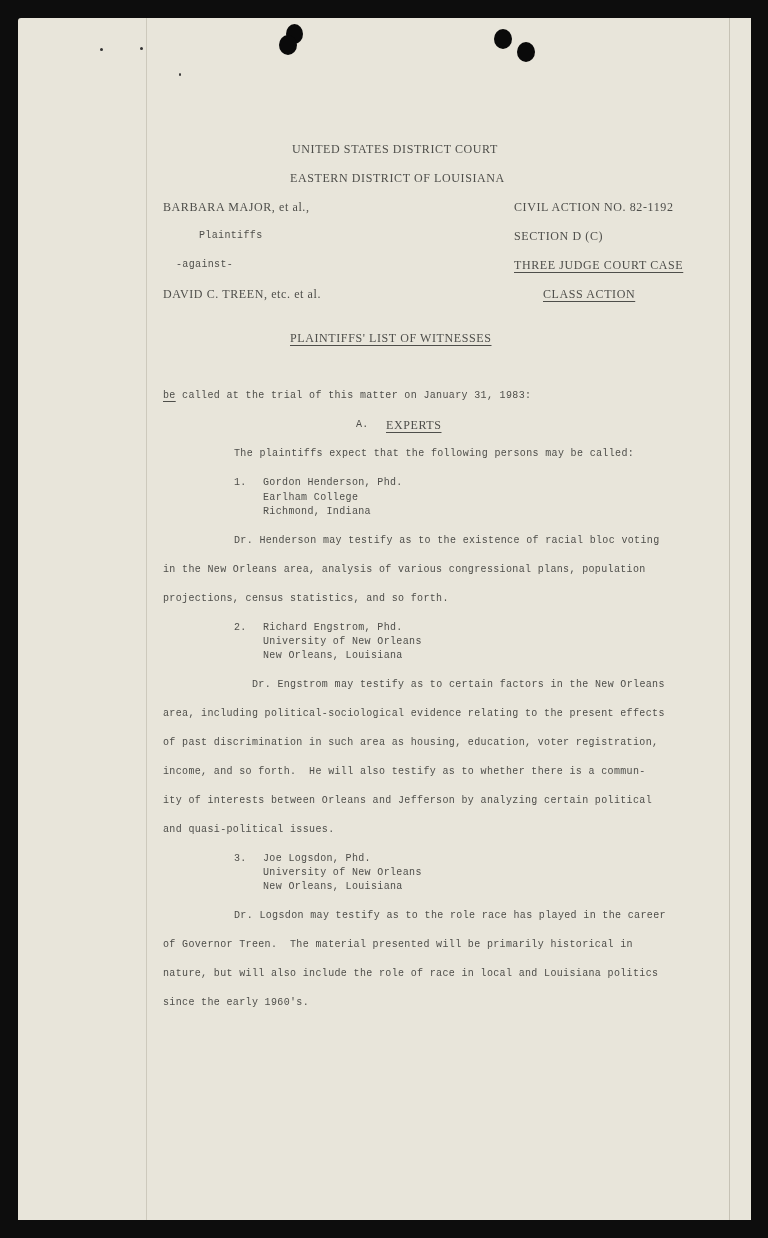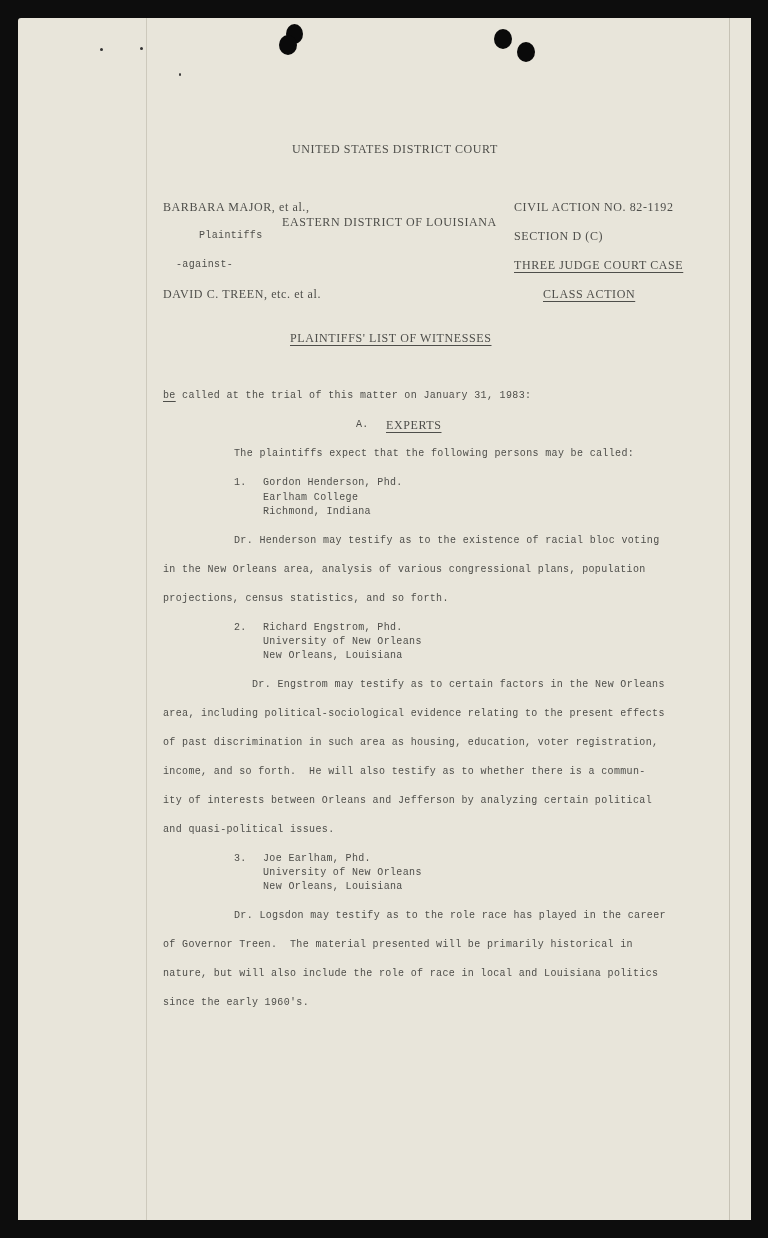--- a/index.html
+++ b/index.html
@@ -50,21 +50,21 @@
   <div class="hole" style="left:268px;top:6px;width:17px;height:20px;"></div>
   <div class="hole" style="left:261px;top:17px;width:18px;height:20px;"></div>
   <div class="hole" style="left:476px;top:11px;width:18px;height:20px;"></div>
   <div class="hole" style="left:499px;top:24px;width:18px;height:20px;"></div>
 
   <div class="speck" style="left:82px;top:30px;width:3px;height:3px;"></div>
   <div class="speck" style="left:122px;top:29px;width:3px;height:3px;"></div>
   <div class="speck" style="left:161px;top:55px;width:2px;height:3px;"></div>
 
   <div class="t serif" style="left:274px;top:124px;">UNITED STATES DISTRICT COURT</div>
-  <div class="t serif" style="left:264px;top:153px;margin-top:44px;">EASTERN DISTRICT OF LOUISIANA</div>
+  <div class="t serif" style="left:272px;top:153px;">EASTERN DISTRICT OF LOUISIANA</div>
 
   <div class="t serif" style="left:145px;top:182px;">BARBARA MAJOR, et al.,</div>
   <div class="t" style="left:181px;top:211px;">Plaintiffs</div>
   <div class="t" style="left:158px;top:240px;">-against-</div>
   <div class="t serif" style="left:145px;top:269px;">DAVID C. TREEN, etc. et al.</div>
 
   <div class="t serif" style="left:496px;top:182px;">CIVIL ACTION NO. 82-1192</div>
   <div class="t serif" style="left:496px;top:211px;">SECTION D (C)</div>
   <div class="t serif u" style="left:496px;top:240px;">THREE JUDGE COURT CASE</div>
   <div class="t serif u" style="left:525px;top:269px;">CLASS ACTION</div>
@@ -92,21 +92,21 @@
   <div class="t" style="left:245px;top:631px;">New Orleans, Louisiana</div>
 
   <div class="t" style="left:216px;top:660px;margin-left:18px;">Dr. Engstrom may testify as to certain factors in the New Orleans</div>
   <div class="t" style="left:145px;top:689px;">area, including political-sociological evidence relating to the present effects</div>
   <div class="t" style="left:145px;top:718px;">of past discrimination in such area as housing, education, voter registration,</div>
   <div class="t" style="left:145px;top:747px;">income, and so forth.  He will also testify as to whether there is a commun-</div>
   <div class="t" style="left:145px;top:776px;">ity of interests between Orleans and Jefferson by analyzing certain political</div>
   <div class="t" style="left:145px;top:805px;">and quasi-political issues.</div>
 
   <div class="t" style="left:216px;top:834px;">3.</div>
-  <div class="t" style="left:245px;top:834px;">Joe Earlham, Phd.</div>
+  <div class="t" style="left:245px;top:834px;">Joe Logsdon, Phd.</div>
   <div class="t" style="left:245px;top:848px;">University of New Orleans</div>
   <div class="t" style="left:245px;top:862px;">New Orleans, Louisiana</div>
 
   <div class="t" style="left:216px;top:891px;">Dr. Logsdon may testify as to the role race has played in the career</div>
   <div class="t" style="left:145px;top:920px;">of Governor Treen.  The material presented will be primarily historical in</div>
   <div class="t" style="left:145px;top:949px;">nature, but will also include the role of race in local and Louisiana politics</div>
   <div class="t" style="left:145px;top:978px;">since the early 1960's.</div>
 </div>
 
 </body></html>

